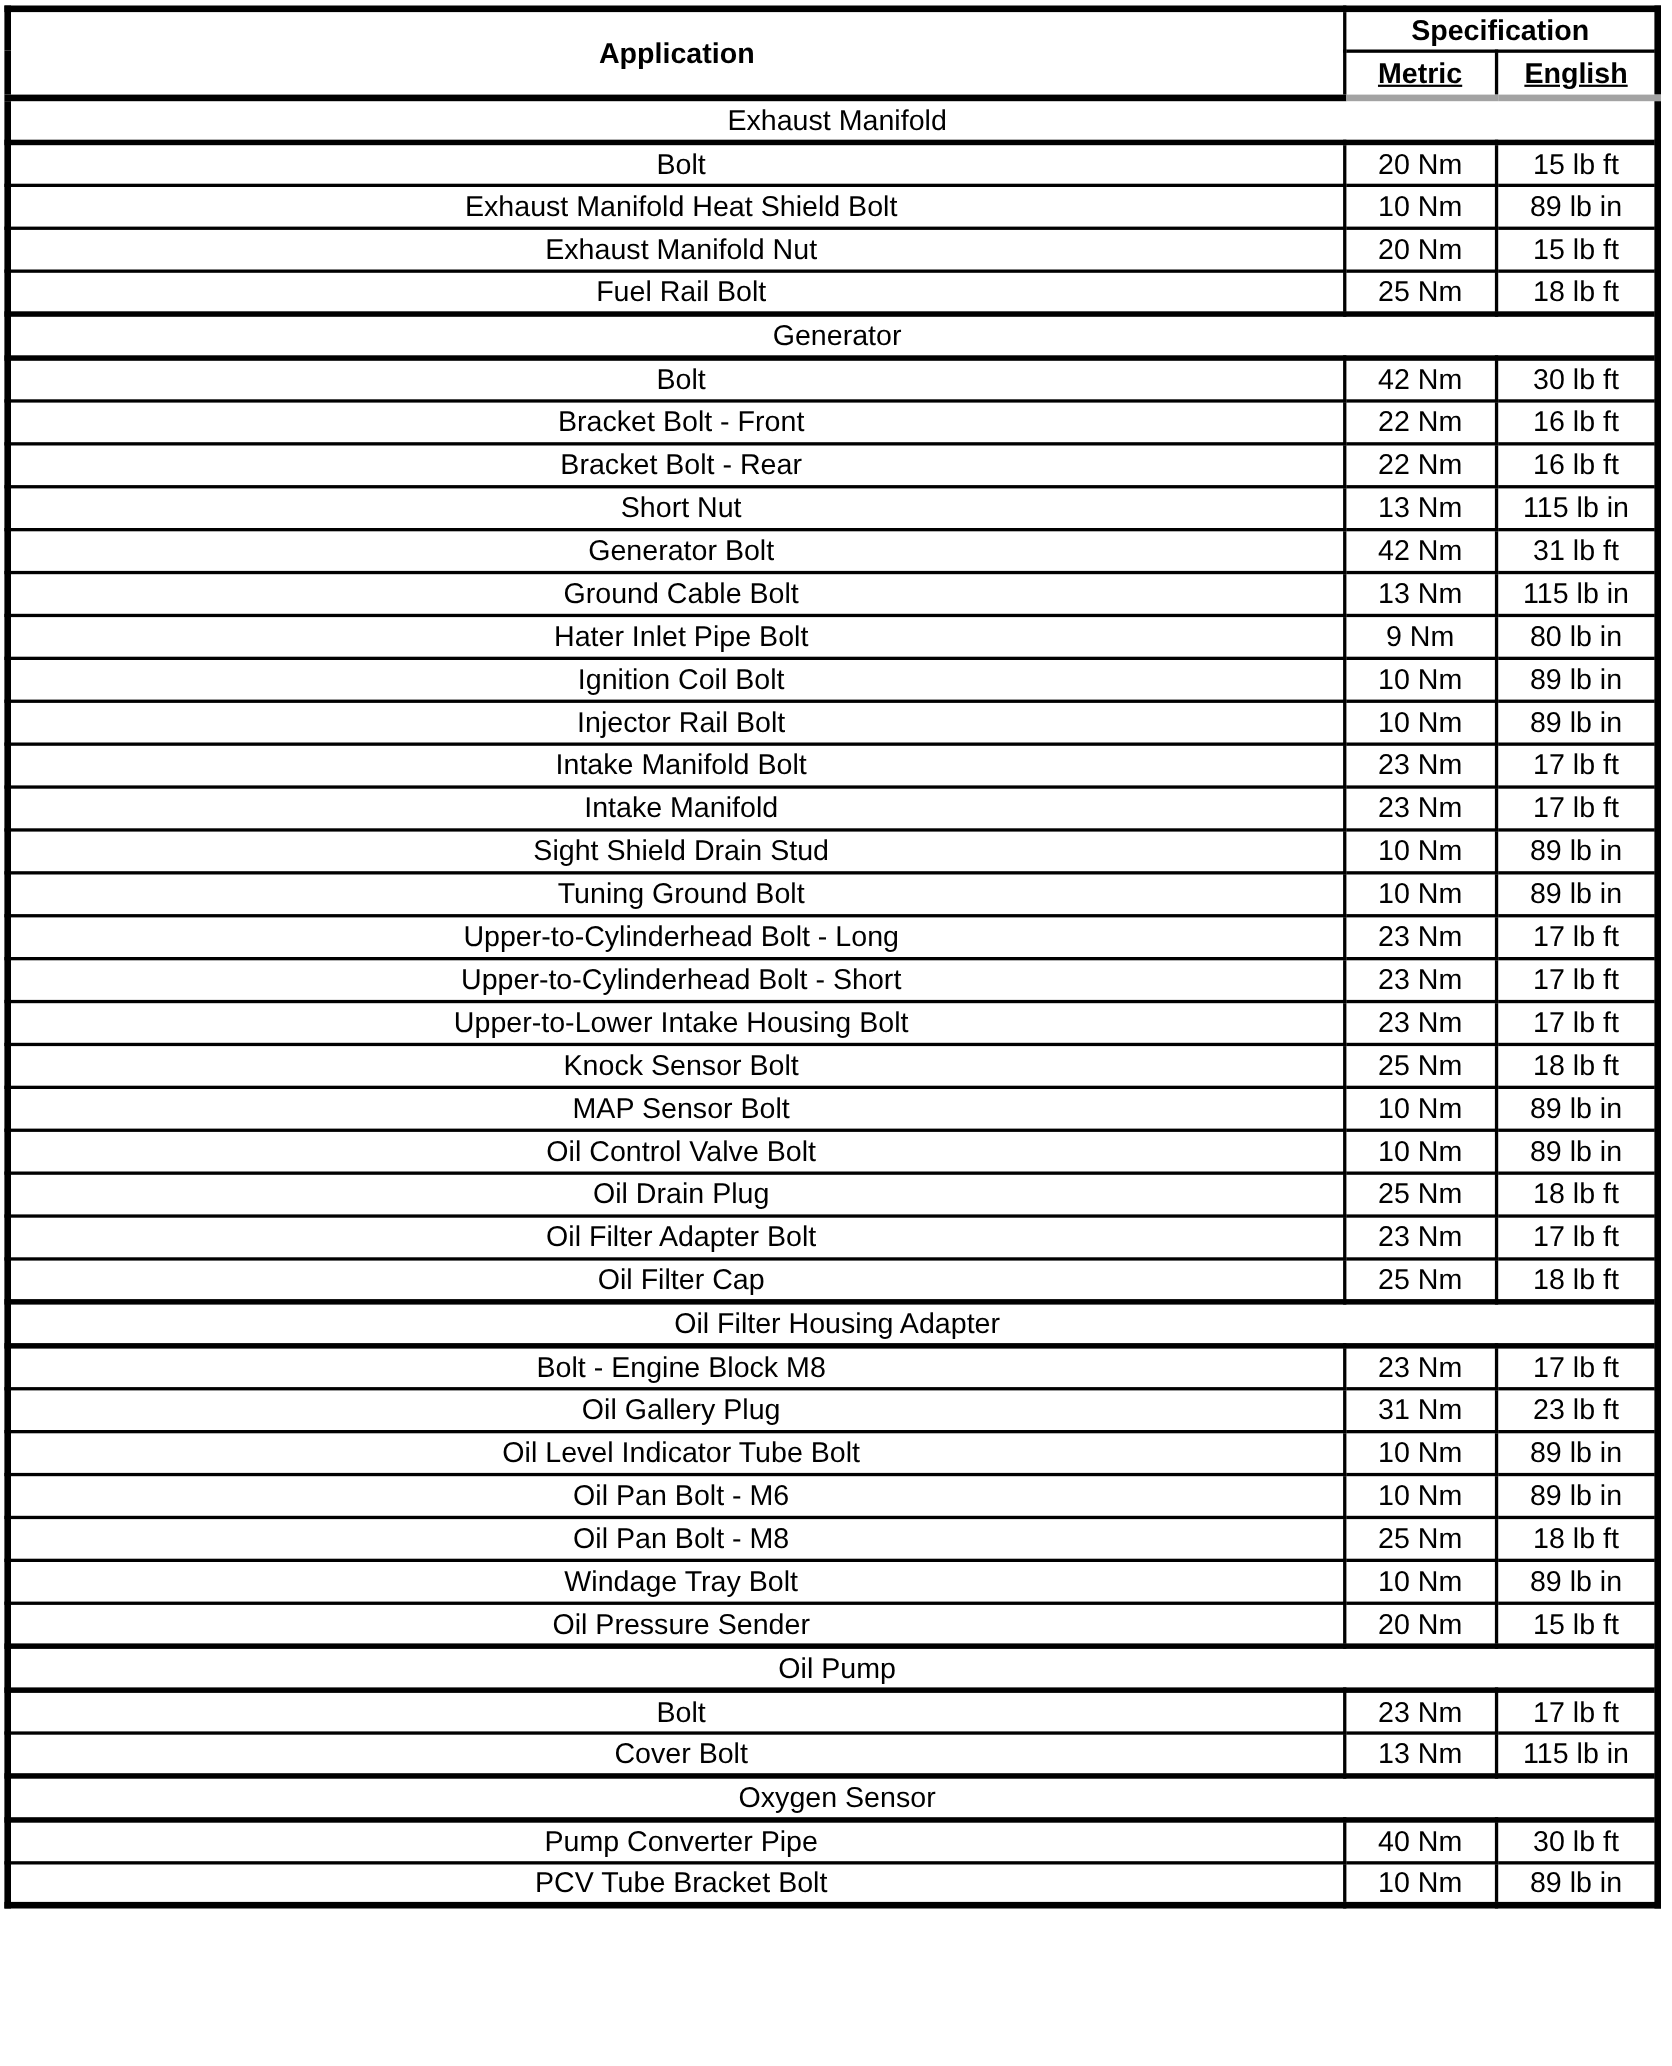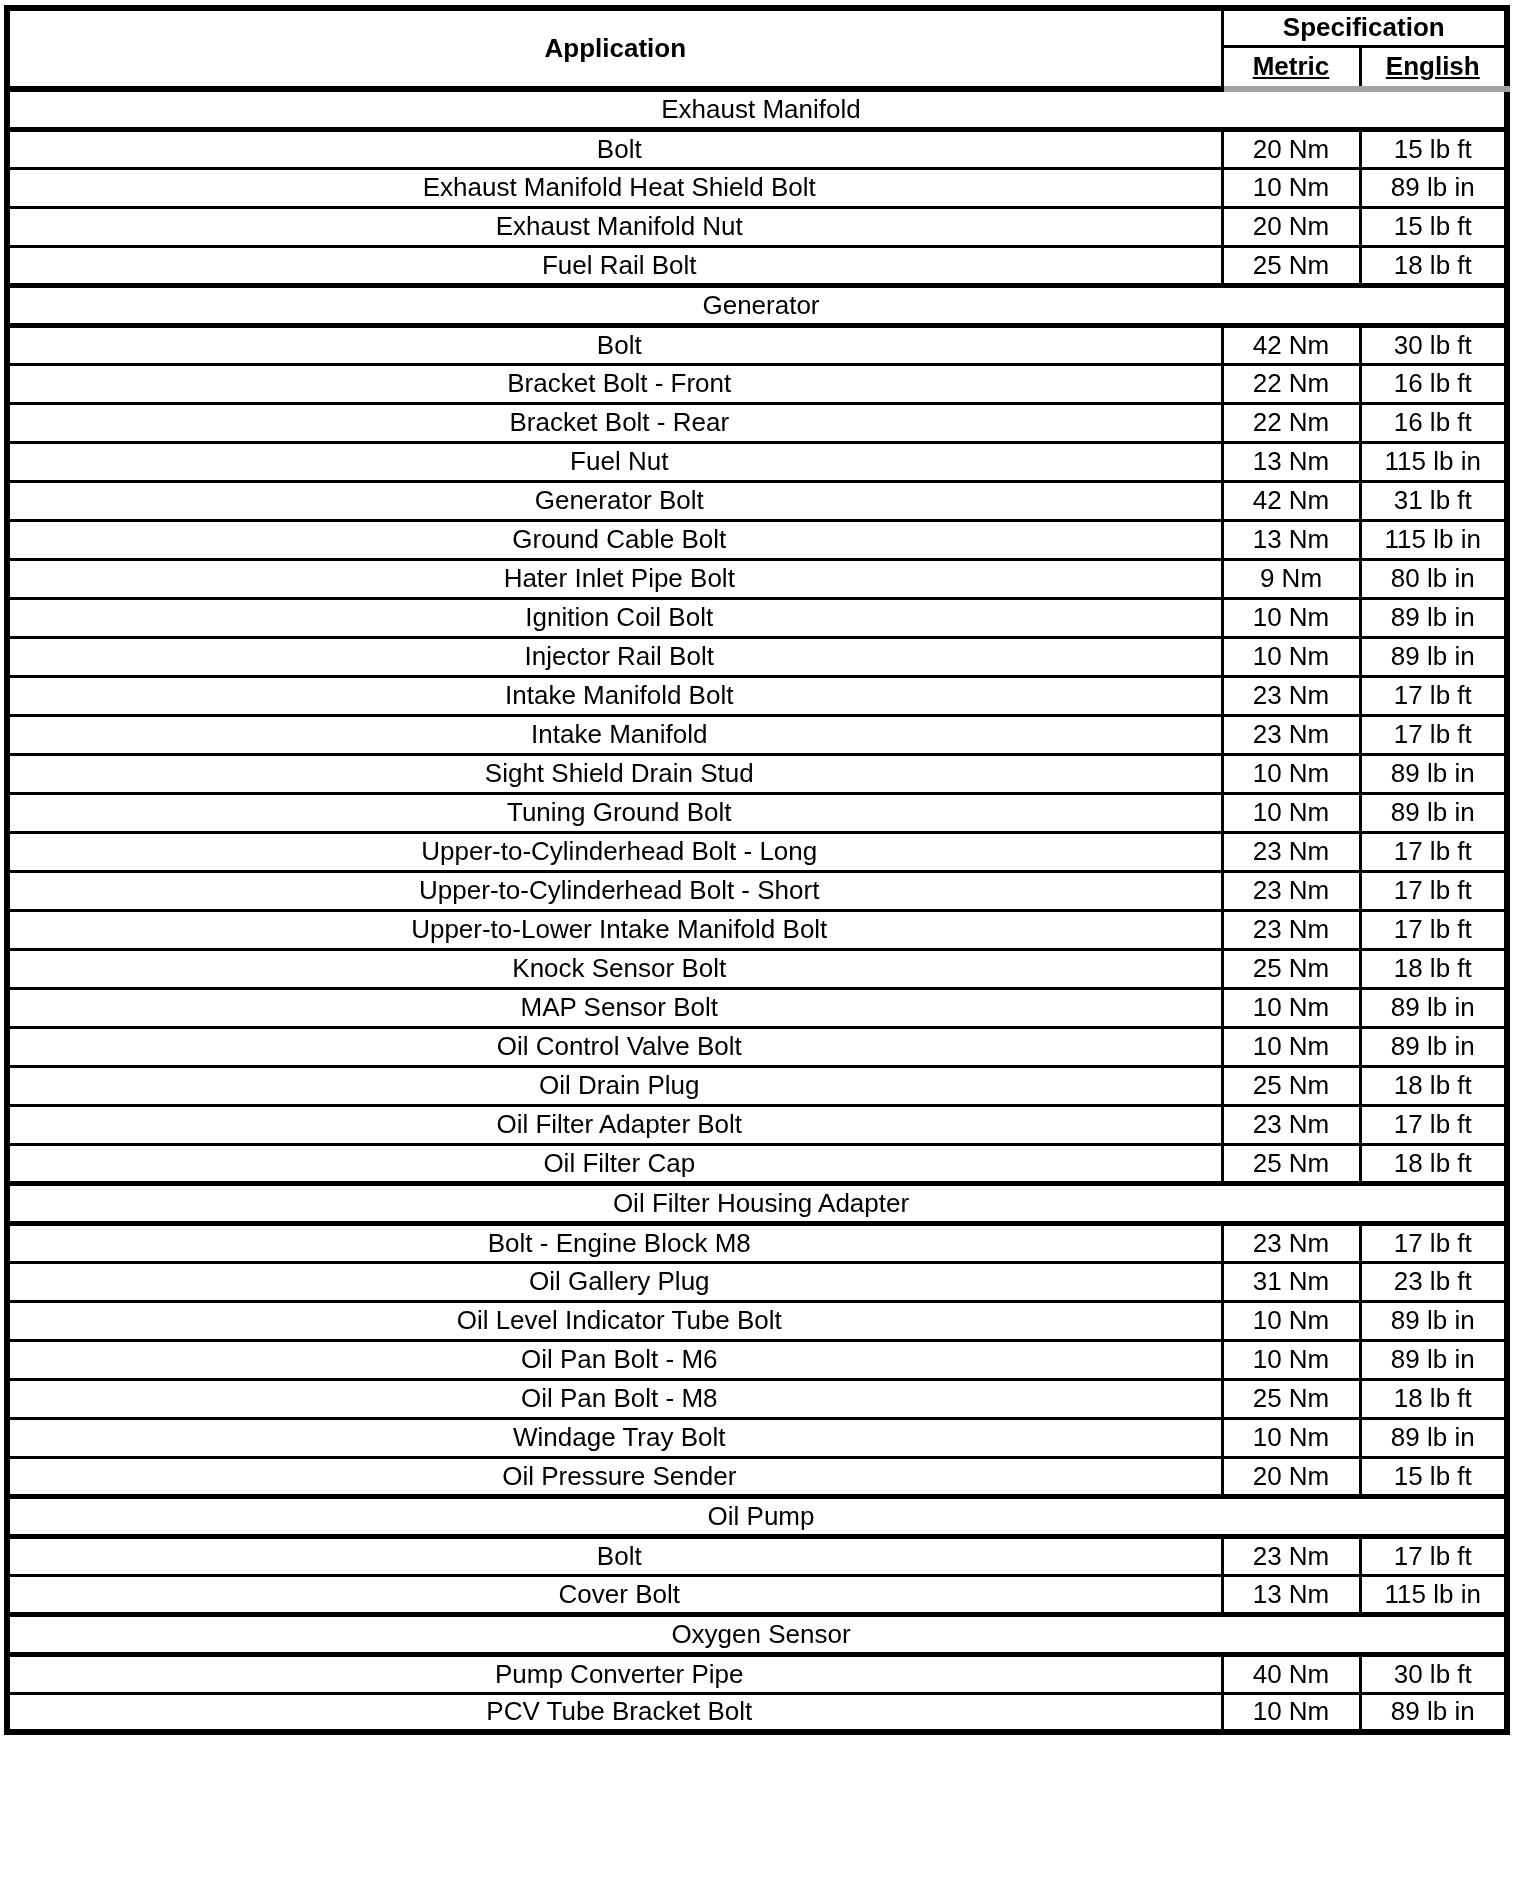--- a/index.html
+++ b/index.html
@@ -105,21 +105,21 @@
         <td class="app-cell">Bracket Bolt - Front</td>
         <td class="val-cell">22 Nm</td>
         <td class="val-cell">16 lb ft</td>
       </tr>
       <tr>
         <td class="app-cell">Bracket Bolt - Rear</td>
         <td class="val-cell">22 Nm</td>
         <td class="val-cell">16 lb ft</td>
       </tr>
       <tr>
-        <td class="app-cell">Fuel Nut</td>
+        <td class="app-cell">Short Nut</td>
         <td class="val-cell">13 Nm</td>
         <td class="val-cell">115 lb in</td>
       </tr>
       <tr>
         <td class="app-cell">Generator Bolt</td>
         <td class="val-cell">42 Nm</td>
         <td class="val-cell">31 lb ft</td>
       </tr>
       <tr>
         <td class="app-cell">Ground Cable Bolt</td>
@@ -165,21 +165,21 @@
         <td class="app-cell">Upper-to-Cylinderhead Bolt - Long</td>
         <td class="val-cell">23 Nm</td>
         <td class="val-cell">17 lb ft</td>
       </tr>
       <tr>
         <td class="app-cell">Upper-to-Cylinderhead Bolt - Short</td>
         <td class="val-cell">23 Nm</td>
         <td class="val-cell">17 lb ft</td>
       </tr>
       <tr>
-        <td class="app-cell">Upper-to-Lower Intake Manifold Bolt</td>
+        <td class="app-cell">Upper-to-Lower Intake Housing Bolt</td>
         <td class="val-cell">23 Nm</td>
         <td class="val-cell">17 lb ft</td>
       </tr>
       <tr>
         <td class="app-cell">Knock Sensor Bolt</td>
         <td class="val-cell">25 Nm</td>
         <td class="val-cell">18 lb ft</td>
       </tr>
       <tr>
         <td class="app-cell">MAP Sensor Bolt</td>

